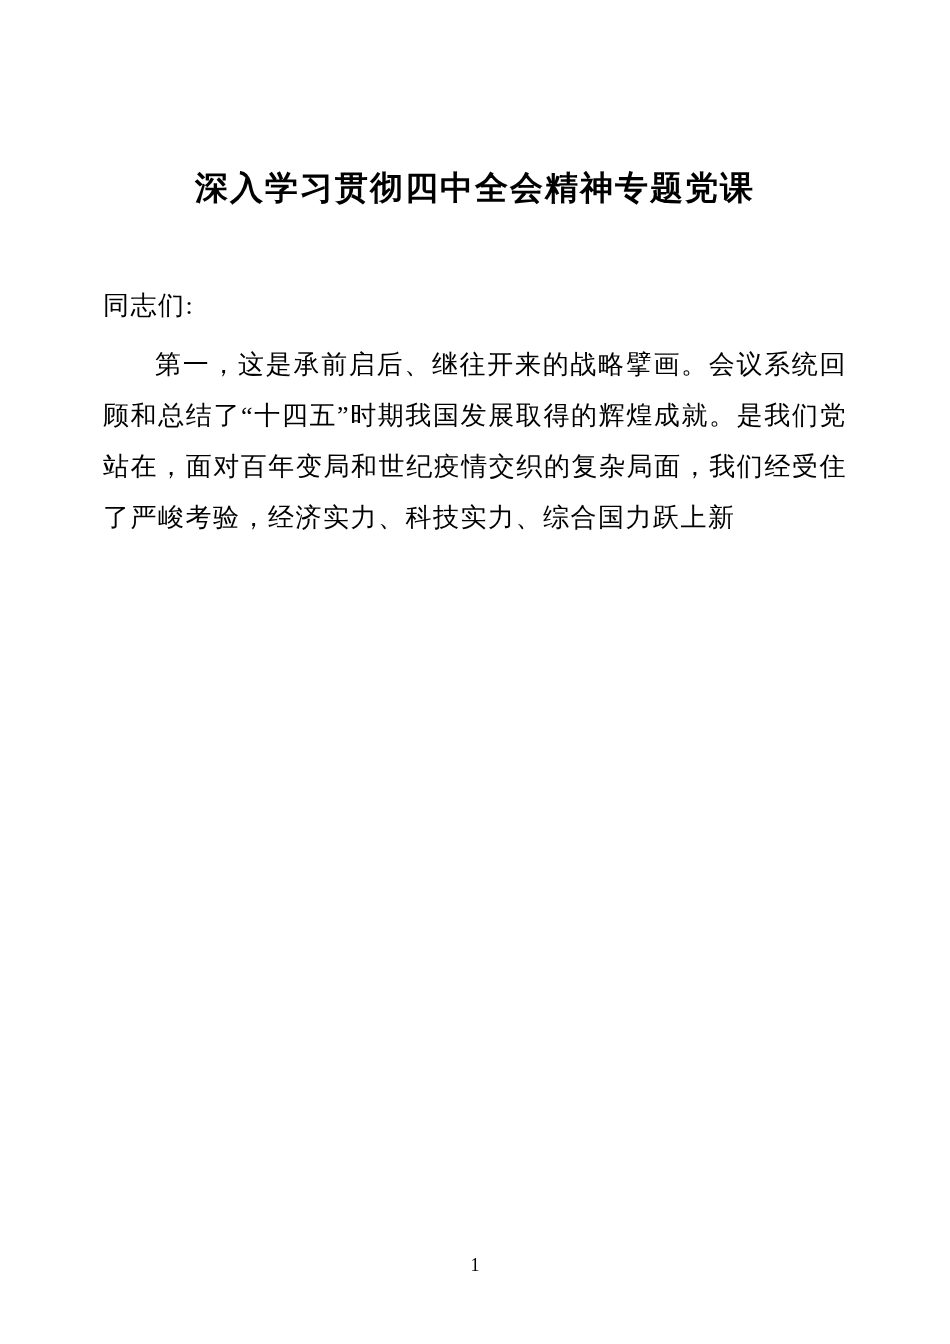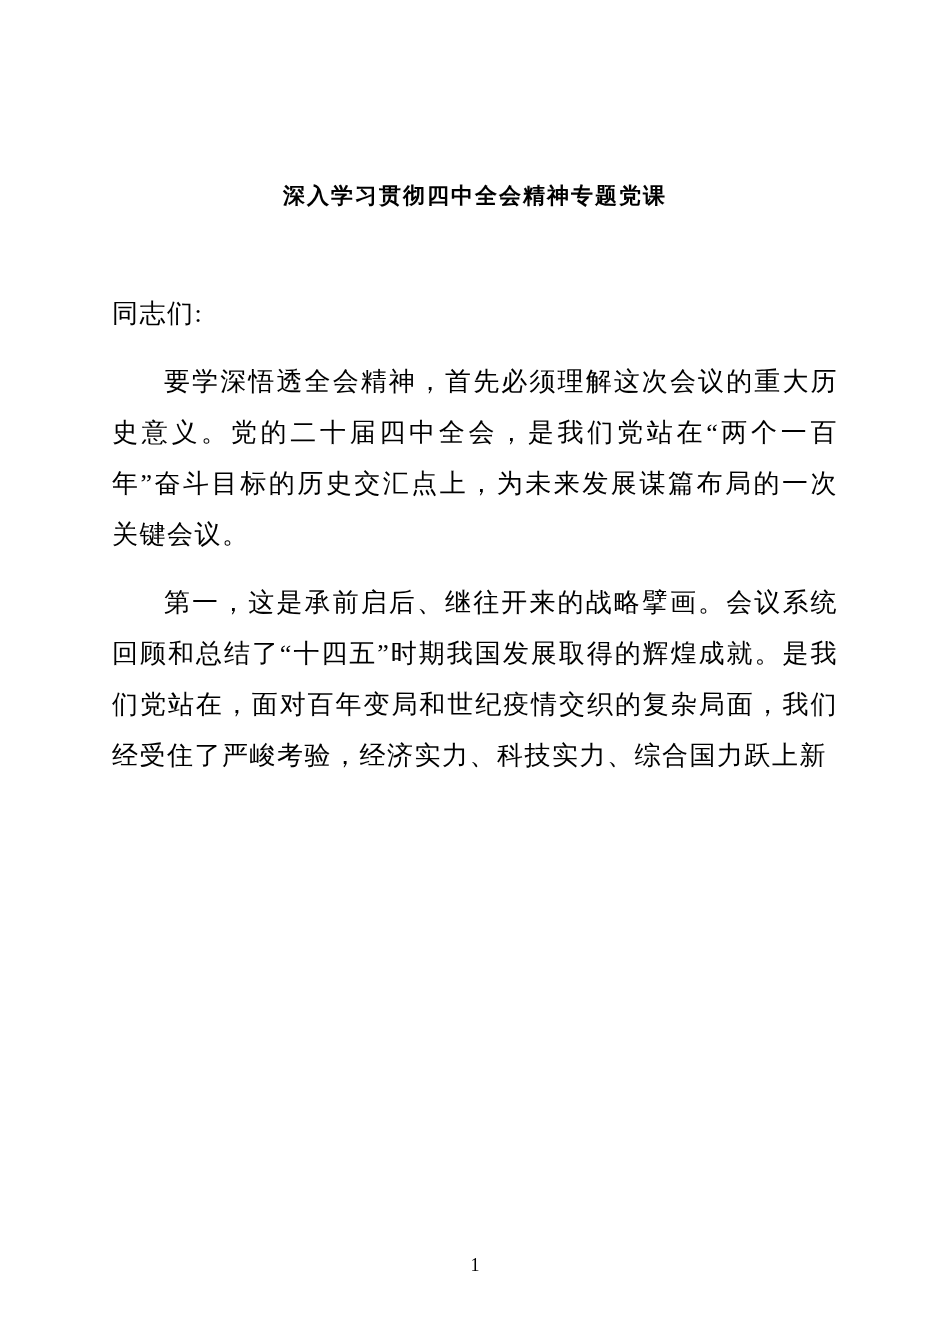--- a/index.html
+++ b/index.html
@@ -12,39 +12,39 @@
     position: relative;
     width: 950px;
     height: 1344px;
     margin: 0 auto;
     background: #ffffff;
     color: #000000;
     overflow: hidden;
     font-family: "Liberation Serif", "DejaVu Serif", serif;
   }
   .doc-title {
-    margin: 12px;
+    margin: 4px;
     padding-top: 162px;
     text-align: center;
     font-family: "Liberation Sans", "DejaVu Sans", sans-serif;
     font-weight: bold;
-    font-size: 22px;
+    font-size: 33px;
     letter-spacing: 2px;
     line-height: 44px;
   }
   .doc-body {
     margin: 70px 95px 0 95px;
     font-size: 26px;
     line-height: 51px;
     letter-spacing: 1.5px;
     text-align: justify;
     text-justify: inter-ideograph;
   }
   .para {
-    margin: 17px;
+    margin: 8px;
   }
   .para.indent {
     text-indent: 2em;
   }
   .page-number {
     position: absolute;
     left: 0;
     bottom: 68px;
     width: 100%;
     text-align: center;
@@ -54,19 +54,18 @@
 </style>
 </head>
 <body>
 
 <div class="page">
 
   <h1 class="doc-title">深入学习贯彻四中全会精神专题党课</h1>
 
   <div class="doc-body">
     <p class="para">同志们:</p>
-    <p class="para indent">要学深悟透全会精神，首先必须理解这次会议的重大历史意义。党的二十届四中全会，是我们党站在“两个一百年”奋斗目标的历史交汇点上，为未来发展谋篇布局的一次关键会议。</p>
     <p class="para indent">第一，这是承前启后、继往开来的战略擘画。会议系统回顾和总结了“十四五”时期我国发展取得的辉煌成就。是我们党站在，面对百年变局和世纪疫情交织的复杂局面，我们经受住了严峻考验，经济实力、科技实力、综合国力跃上新</p>
   </div>
 
   <div class="page-number">1</div>
 
 </div>
 
 </body></html>

